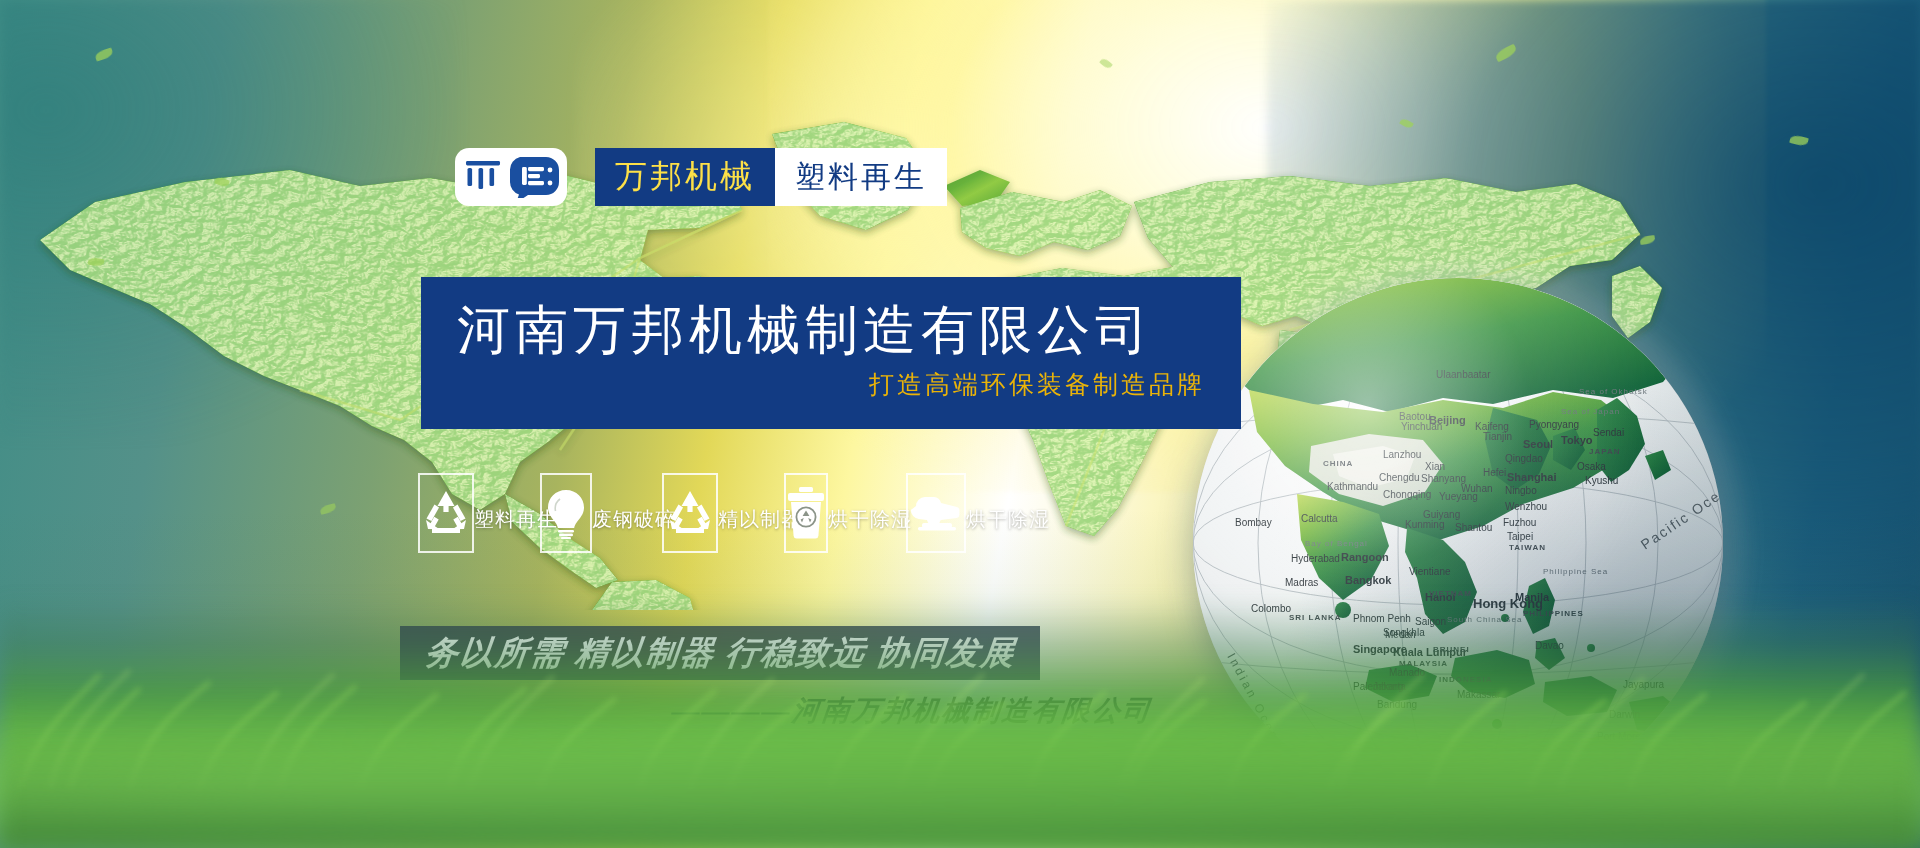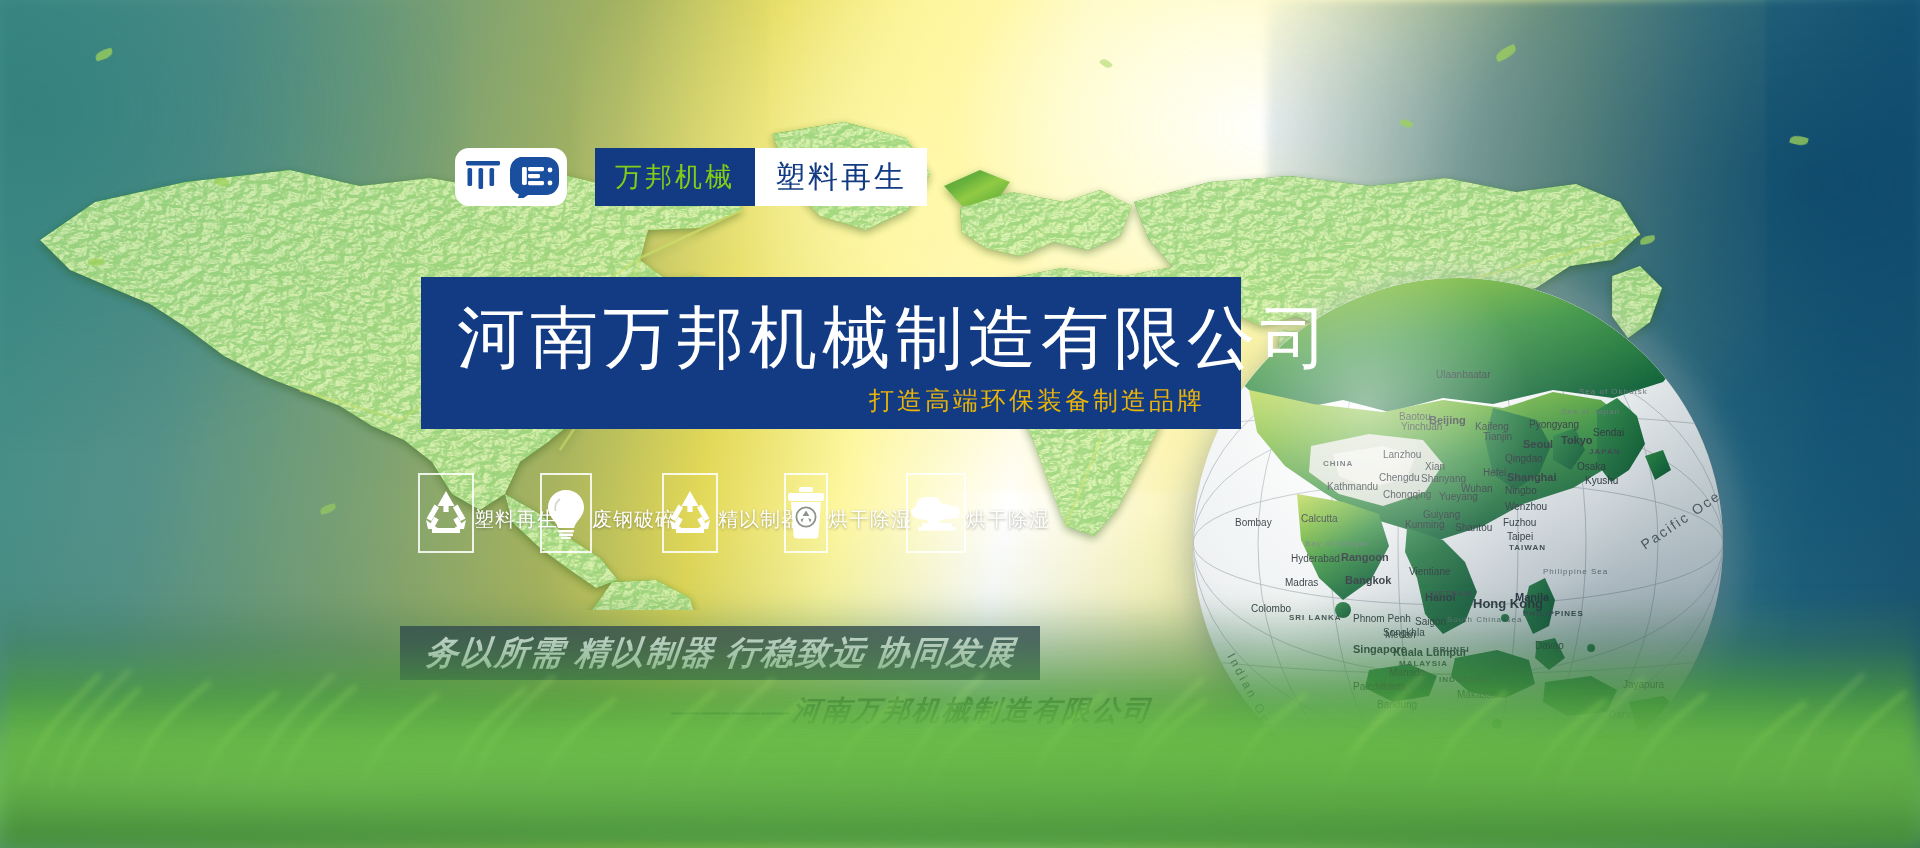--- a/index.html
+++ b/index.html
@@ -90,27 +90,27 @@
     background:radial-gradient(circle at 33% 24%, rgba(255,255,255,.55) 0%, rgba(255,255,255,.12) 30%, rgba(255,255,255,0) 55%),
                radial-gradient(circle at 78% 82%, rgba(10,45,70,.40) 0%, rgba(10,45,70,0) 55%); }
 
   
   .logorow{ position:absolute; left:455px; top:148px; display:flex; align-items:stretch; }
   .logomark{ width:112px; height:58px; background:#ffffff; border-radius:14px;
     display:flex; align-items:center; justify-content:center; gap:6px; margin-right:28px; }
   .logomark svg{ display:block; }
   .tab{ display:flex; align-items:center; justify-content:center;
     height:58px; padding:0 20px; letter-spacing:3px; }
-  .tab-blue{ background:#123b83; color:#84cc16; font-size:27px; }
+  .tab-blue{ background:#123b83; color:#fde047; font-size:32px; }
   .tab-white{ background:#ffffff; color:#123b83; font-size:30px; }
 
   
   .titlebar{ position:absolute; left:421px; top:277px; width:820px; height:152px;
     background:#123b83; padding:24px 36px 0 36px; }
-  .title{ color:#ffffff; font-size:68px; letter-spacing:5px; line-height:1.08;
+  .title{ color:#ffffff; font-size:53px; letter-spacing:5px; line-height:1.08;
     font-weight:400; white-space:nowrap; }
   .subtitle{ color:#eab308; font-size:25px; letter-spacing:3px; text-align:right;
     margin-top:10px; white-space:nowrap; }
 
   
   .services{ position:absolute; left:418px; top:473px; display:flex; gap:42px; }
   .svc{ width:80px; display:flex; flex-direction:row; align-items:center; }
   .svc-box{ width:80px; height:80px; border:2px solid rgba(255,255,255,.85);
     display:flex; align-items:center; justify-content:center; }
   .svc-box svg{ display:block; }

